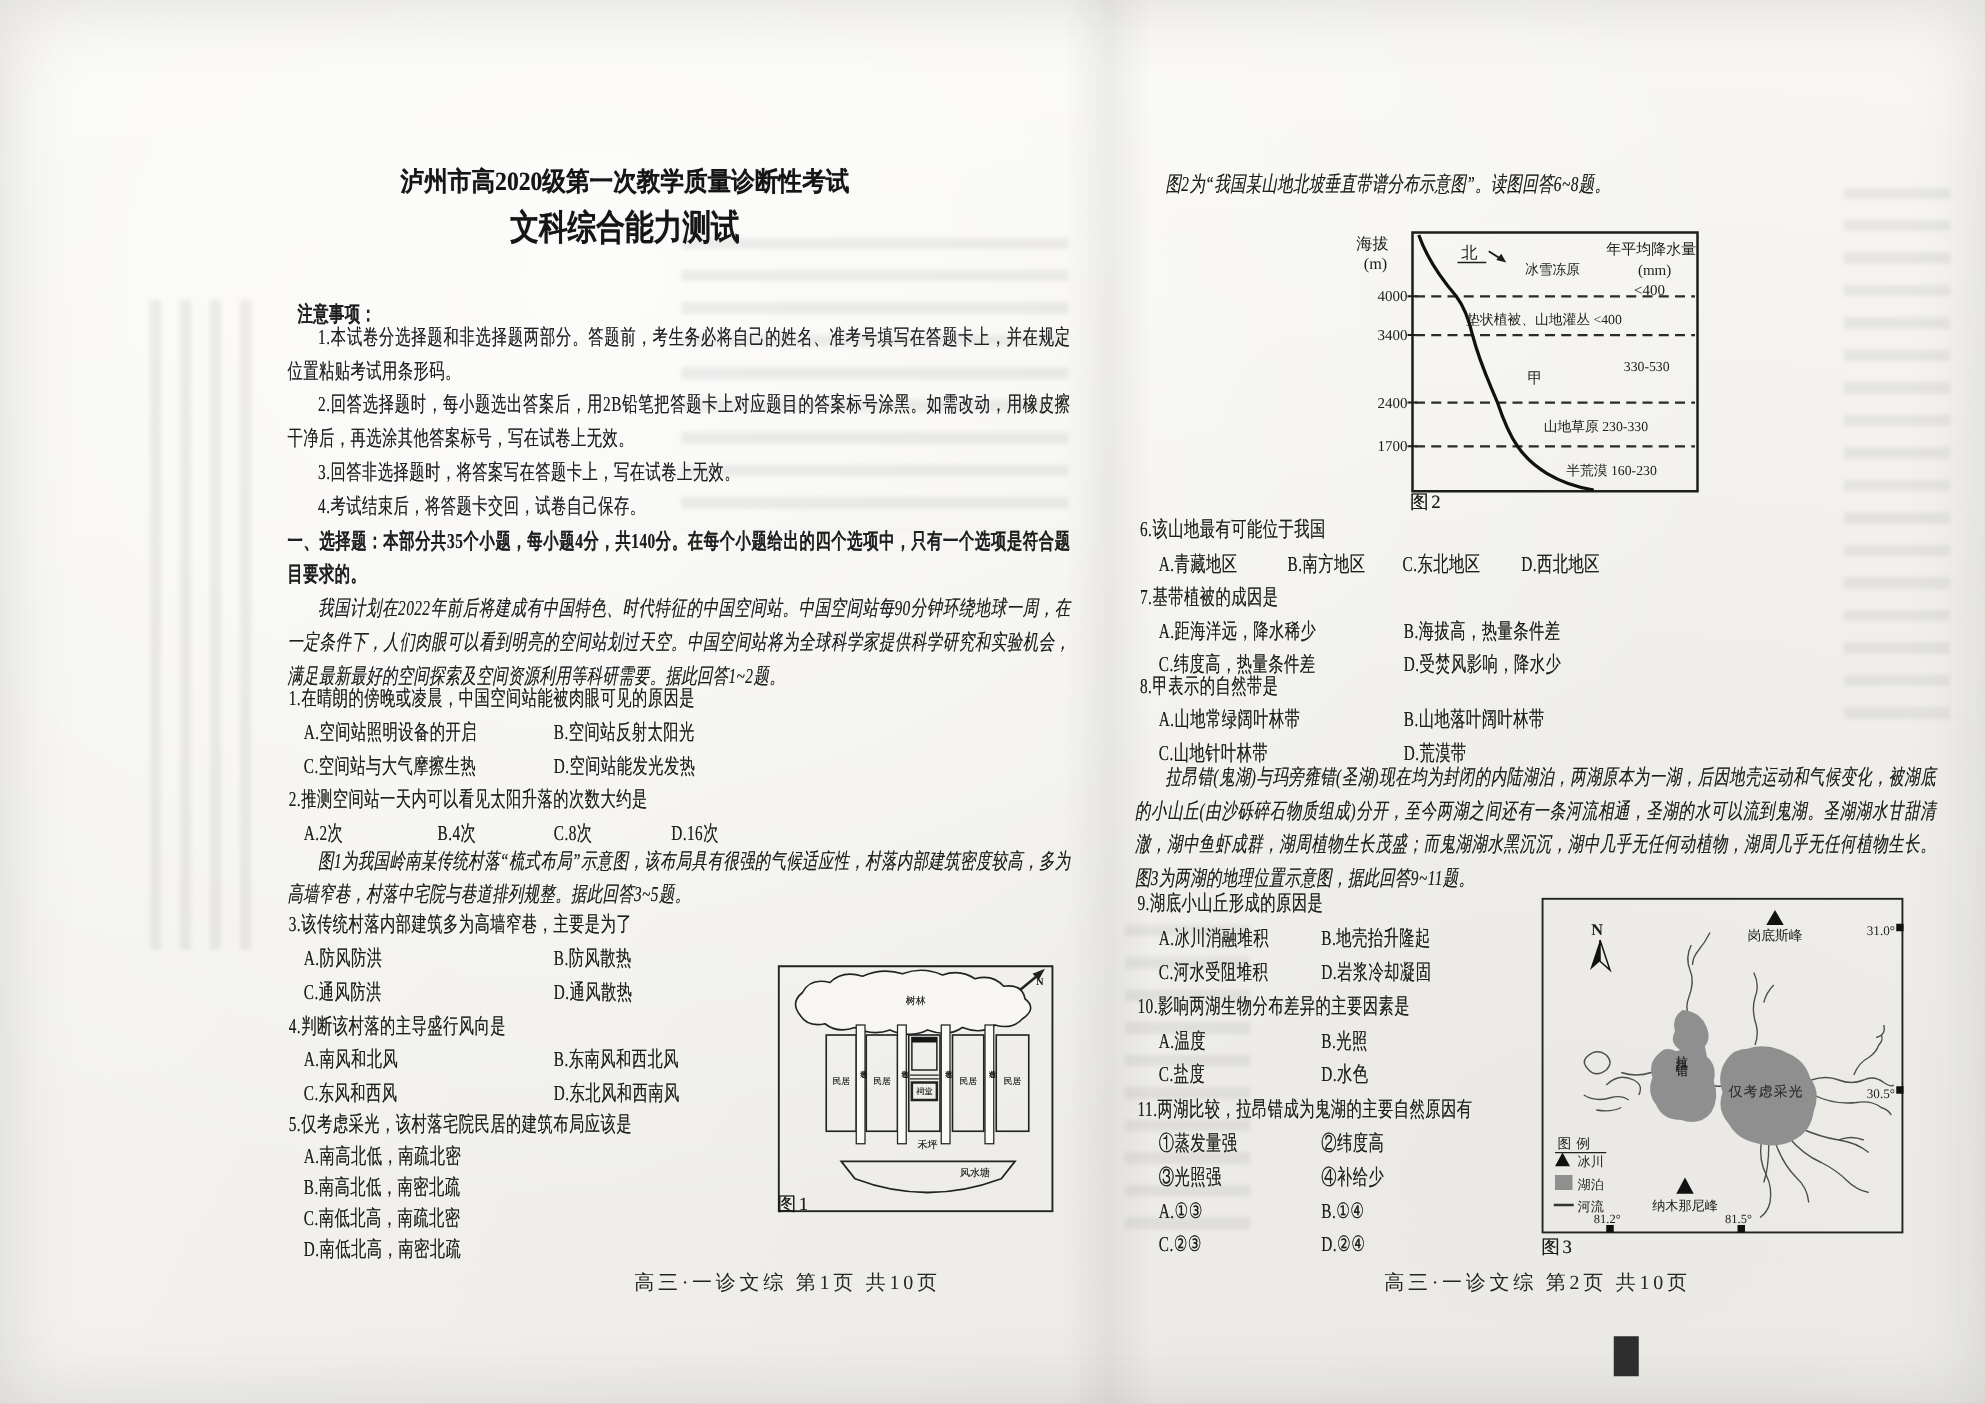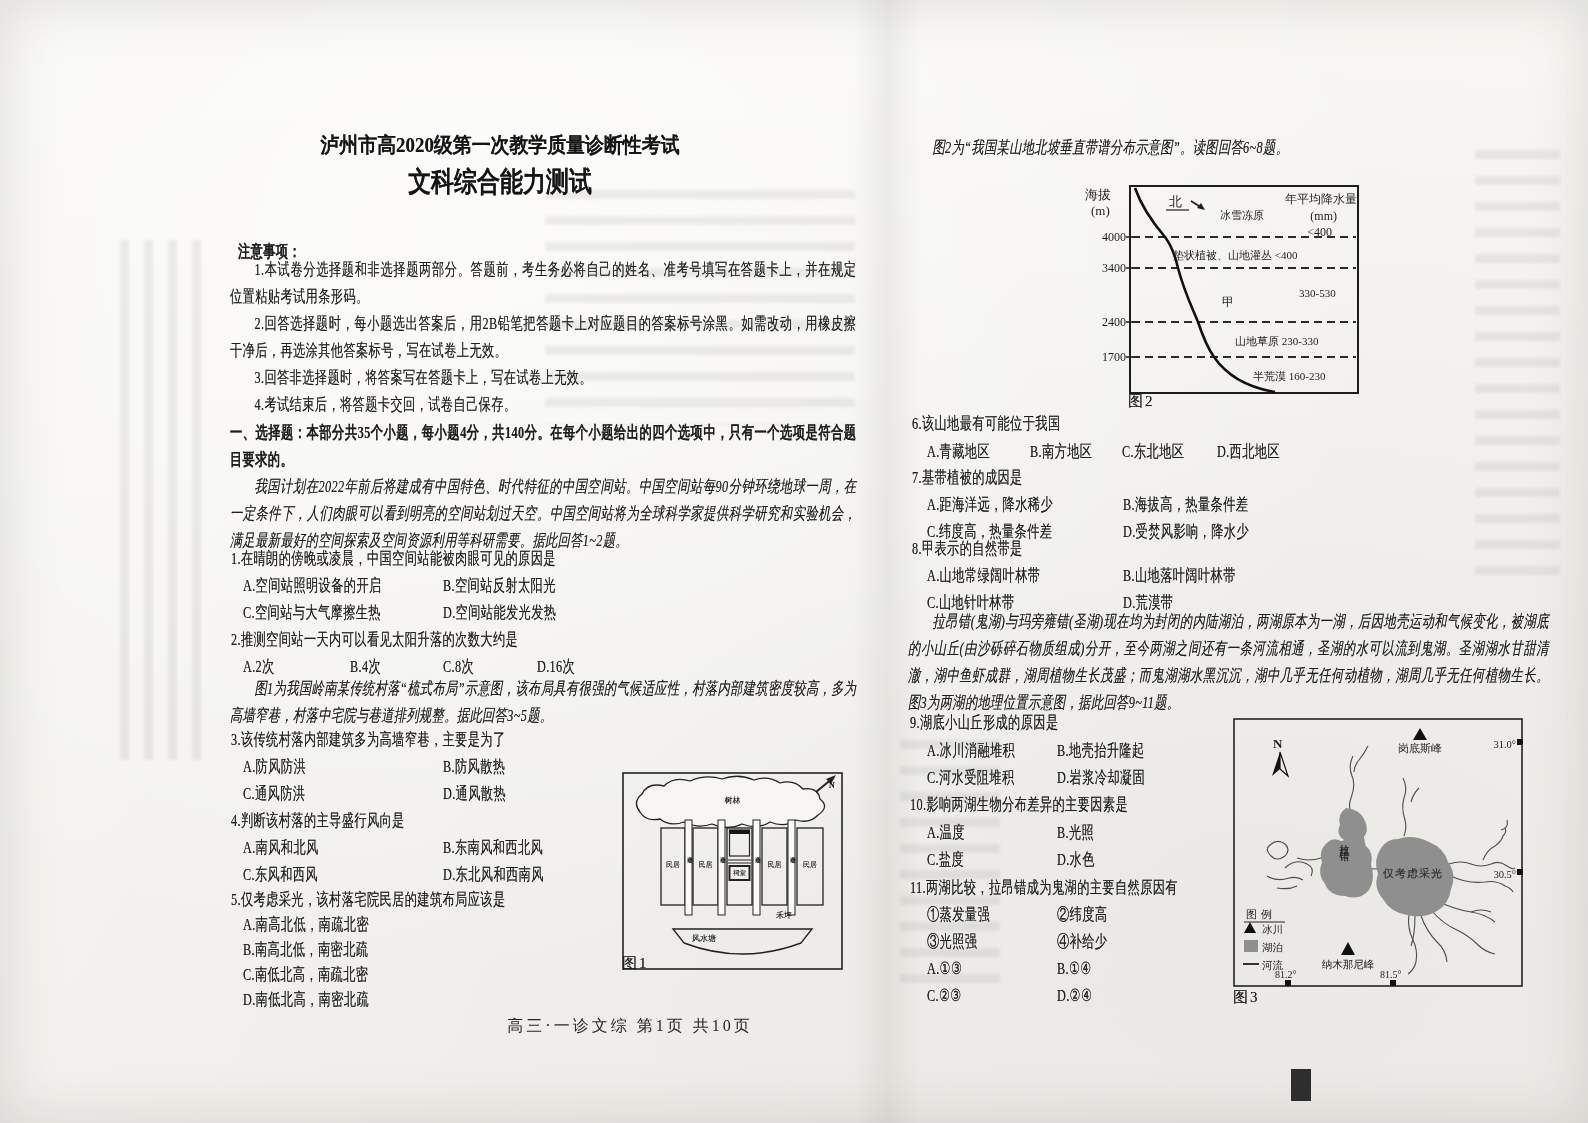--- a/index.html
+++ b/index.html
@@ -124,22 +124,22 @@
     <span class="lbl b" style="left:207px;top:9px;font-size:8px">N</span>
     <span class="lbl" style="left:39px;top:88px;width:24px;text-align:center;font-size:7px">民居</span>
     <span class="lbl vert" style="left:63px;top:80px;font-size:6px">巷道</span>
     <span class="lbl" style="left:71px;top:88px;width:25px;text-align:center;font-size:7px">民居</span>
     <span class="lbl vert" style="left:96px;top:80px;font-size:6px">巷道</span>
     <span class="lbl" style="left:107px;top:97px;width:21px;text-align:center;font-size:6.5px">祠堂</span>
     <span class="lbl vert" style="left:131px;top:80px;font-size:6px">巷道</span>
     <span class="lbl" style="left:140px;top:88px;width:25px;text-align:center;font-size:7px">民居</span>
     <span class="lbl vert" style="left:166px;top:80px;font-size:6px">巷道</span>
     <span class="lbl" style="left:175px;top:88px;width:26px;text-align:center;font-size:7px">民居</span>
-    <span class="lbl" style="left:70px;top:138px;width:100px;text-align:right;font-size:8px">禾坪</span>
-    <span class="lbl" style="left:70px;top:161px;width:100px;text-align:left;font-size:8px">风水塘</span>
+    <span class="lbl" style="left:70px;top:138px;width:100px;text-align:center;font-size:8px">禾坪</span>
+    <span class="lbl" style="left:70px;top:161px;width:100px;text-align:right;font-size:8px">风水塘</span>
   </div>
   <div class="cap" style="left:622px;top:954px;width:221px">图1</div>
 
   <div class="footer" style="left:430px;top:1016px;width:400px">高三·一诊文综  第1页  共10页</div>
 
   <div class="para k" style="left:908px;top:134px;width:890px;text-indent:2em">图2为“我国某山地北坡垂直带谱分布示意图”。读图回答6~8题。</div>
 
   <div class="fig" style="left:1085px;top:179px;width:280px;height:228px">
     <svg width="280" height="228" viewBox="0 0 280 228">
       <rect x="45" y="7" width="228" height="207" fill="none" stroke="#1d1d1d" stroke-width="2"></rect>
@@ -274,13 +274,14 @@
       <text x="42" y="260" font-size="10">81.2°</text>
       <rect x="52" y="262" width="6" height="6" fill="#111"></rect>
       <text x="147" y="260" font-size="10">81.5°</text>
       <rect x="157" y="262" width="6" height="6" fill="#111"></rect>
     </svg>
     <span class="lbl vert" style="left:104px;top:118px;font-size:10px;letter-spacing:4px;color:#262626">拉昂错</span>
     <span class="lbl" style="left:150px;top:148px;font-size:11px;letter-spacing:1px;color:#333">仅考虑采光</span>
   </div>
   <div class="cap" style="left:1233px;top:988px;width:290px">图3</div>
 
+  <div class="footer" style="left:1030px;top:1016px;width:400px">高三·一诊文综  第2页  共10页</div>
 </div>
 
 </body></html>

